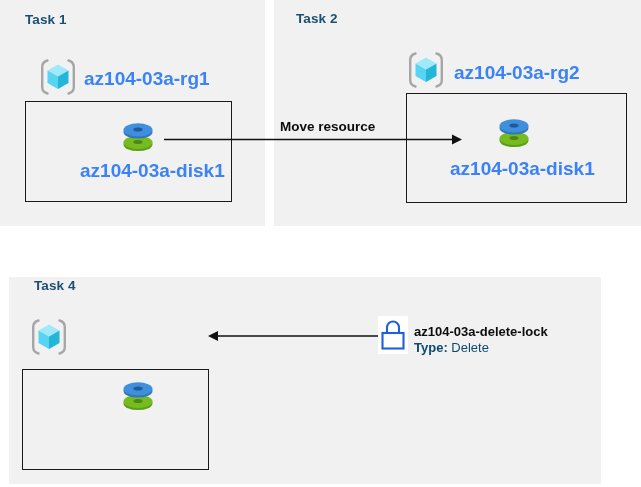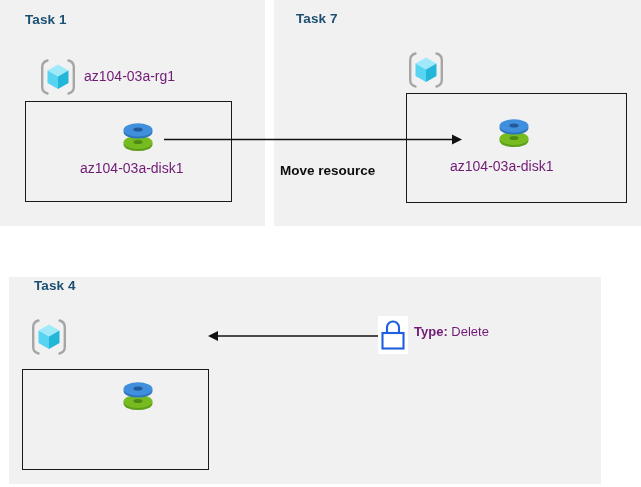--- a/index.html
+++ b/index.html
@@ -89,62 +89,60 @@
     top: 316px;
     width: 30px;
     height: 38px;
     background: #ffffff;
   }
   #lock-icon svg { display: block; width: 100%; height: 100%; }
 
   
   .res-label {
     position: absolute;
-    font-weight: normal;
-    font-size: 14px;
-    color: #701a75;
+    font-weight: bold;
+    font-size: 19px;
+    color: #3b82f6;
     white-space: nowrap;
   }
   #label-rg1   { left: 84px;  top: 68px; }
   #label-disk1 { left: 80px;  top: 160px; }
   #label-rg2   { left: 454px; top: 62px; }
   #label-disk2 { left: 450px; top: 158px; }
   #label-rg3   { left: 82px;  top: 328px; }
   #label-disk3 { left: 77px;  top: 418px; }
 
   #label-move-resource {
     position: absolute;
     left: 280px;
     top: 119px;
     font-weight: bold;
     font-size: 13.5px;
     color: #0d0d0d;
     white-space: nowrap;
-    margin-top: 44px;
   }
 
   
   #lock-text {
     position: absolute;
     left: 414px;
     top: 324px;
     white-space: nowrap;
     line-height: 16px;
   }
   #lock-name {
     display: block;
     font-weight: bold;
     font-size: 13px;
     color: #0d0d0d;
   }
   #lock-type-line {
     display: block;
     font-size: 13px;
-    color: #701a75;
-    text-align: center;
+    color: #0c4a6e;
   }
   #lock-type-key { font-weight: bold; }
   #lock-type-value { font-weight: normal; }
 
   
   .arrow-svg {
     position: absolute;
     overflow: visible;
   }
   #arrow-move { left: 164px; top: 130px; width: 300px; height: 20px; }
@@ -184,31 +182,32 @@
       <ellipse cx="20" cy="28.0" rx="4.6" ry="2.0" fill="#4d8a14"></ellipse>
 
       <ellipse cx="20" cy="18.0" rx="14.5" ry="6.6" fill="#2f77bd"></ellipse>
       <ellipse cx="20" cy="15.8" rx="14.5" ry="6.6" fill="#3f8fdc"></ellipse>
       <ellipse cx="20" cy="15.5" rx="4.6" ry="2.0" fill="#22599a"></ellipse>
     </svg>
   </div>
   <div class="res-label" id="label-disk1">az104-03a-disk1</div>
 
   <div class="panel" id="panel-task2"></div>
-  <div class="panel-title" id="title-task2">Task 7</div>
+  <div class="panel-title" id="title-task2">Task 2</div>
 
   <div class="rg-icon" id="rgicon-task2">
     <svg viewBox="0 0 40 40" xmlns="http://www.w3.org/2000/svg">
       <path d="M9.5 3.5 C5.5 4.5 4.2 6.5 4.2 10 L4.2 30 C4.2 33.5 5.5 35.5 9.5 36.5" fill="none" stroke="#a6a6a6" stroke-width="2.4" stroke-linecap="round"></path>
       <path d="M30.5 3.5 C34.5 4.5 35.8 6.5 35.8 10 L35.8 30 C35.8 33.5 34.5 35.5 30.5 36.5" fill="none" stroke="#a6a6a6" stroke-width="2.4" stroke-linecap="round"></path>
       <path d="M20 7.5 L30.5 13.5 L20 19.5 L9.5 13.5 Z" fill="#9fe9fb"></path>
       <path d="M9.5 13.5 L20 19.5 L20 32 L9.5 26 Z" fill="#56d4f2"></path>
       <path d="M30.5 13.5 L30.5 26 L20 32 L20 19.5 Z" fill="#22b6d9"></path>
     </svg>
   </div>
+  <div class="res-label" id="label-rg2">az104-03a-rg2</div>
 
   <div class="rgbox" id="box-task2"></div>
 
   <div class="disk-icon" id="diskicon-task2">
     <svg viewBox="0 0 40 44" xmlns="http://www.w3.org/2000/svg">
       <ellipse cx="20" cy="30.5" rx="14.5" ry="6.6" fill="#5f9e18"></ellipse>
       <ellipse cx="20" cy="28.3" rx="14.5" ry="6.6" fill="#76bc21"></ellipse>
       <ellipse cx="20" cy="28.0" rx="4.6" ry="2.0" fill="#4d8a14"></ellipse>
       <ellipse cx="20" cy="18.0" rx="14.5" ry="6.6" fill="#2f77bd"></ellipse>
       <ellipse cx="20" cy="15.8" rx="14.5" ry="6.6" fill="#3f8fdc"></ellipse>
@@ -258,18 +257,19 @@
     <svg viewBox="0 0 30 38" xmlns="http://www.w3.org/2000/svg">
       <rect x="0" y="0" width="30" height="38" fill="#ffffff"></rect>
 
       <path d="M9 17 L9 11.5 A6 6 0 0 1 21 11.5 L21 17" fill="none" stroke="#1f5ede" stroke-width="2.1"></path>
 
       <rect x="4.5" y="17" width="21" height="15.5" fill="none" stroke="#1f5ede" stroke-width="2.1"></rect>
     </svg>
   </div>
 
   <div id="lock-text">
+    <span id="lock-name">az104-03a-delete-lock</span>
     <span id="lock-type-line">
       <span id="lock-type-key">Type:</span><span>&nbsp;</span><span id="lock-type-value">Delete</span>
     </span>
   </div>
 
 </div>
 
 </body></html>

